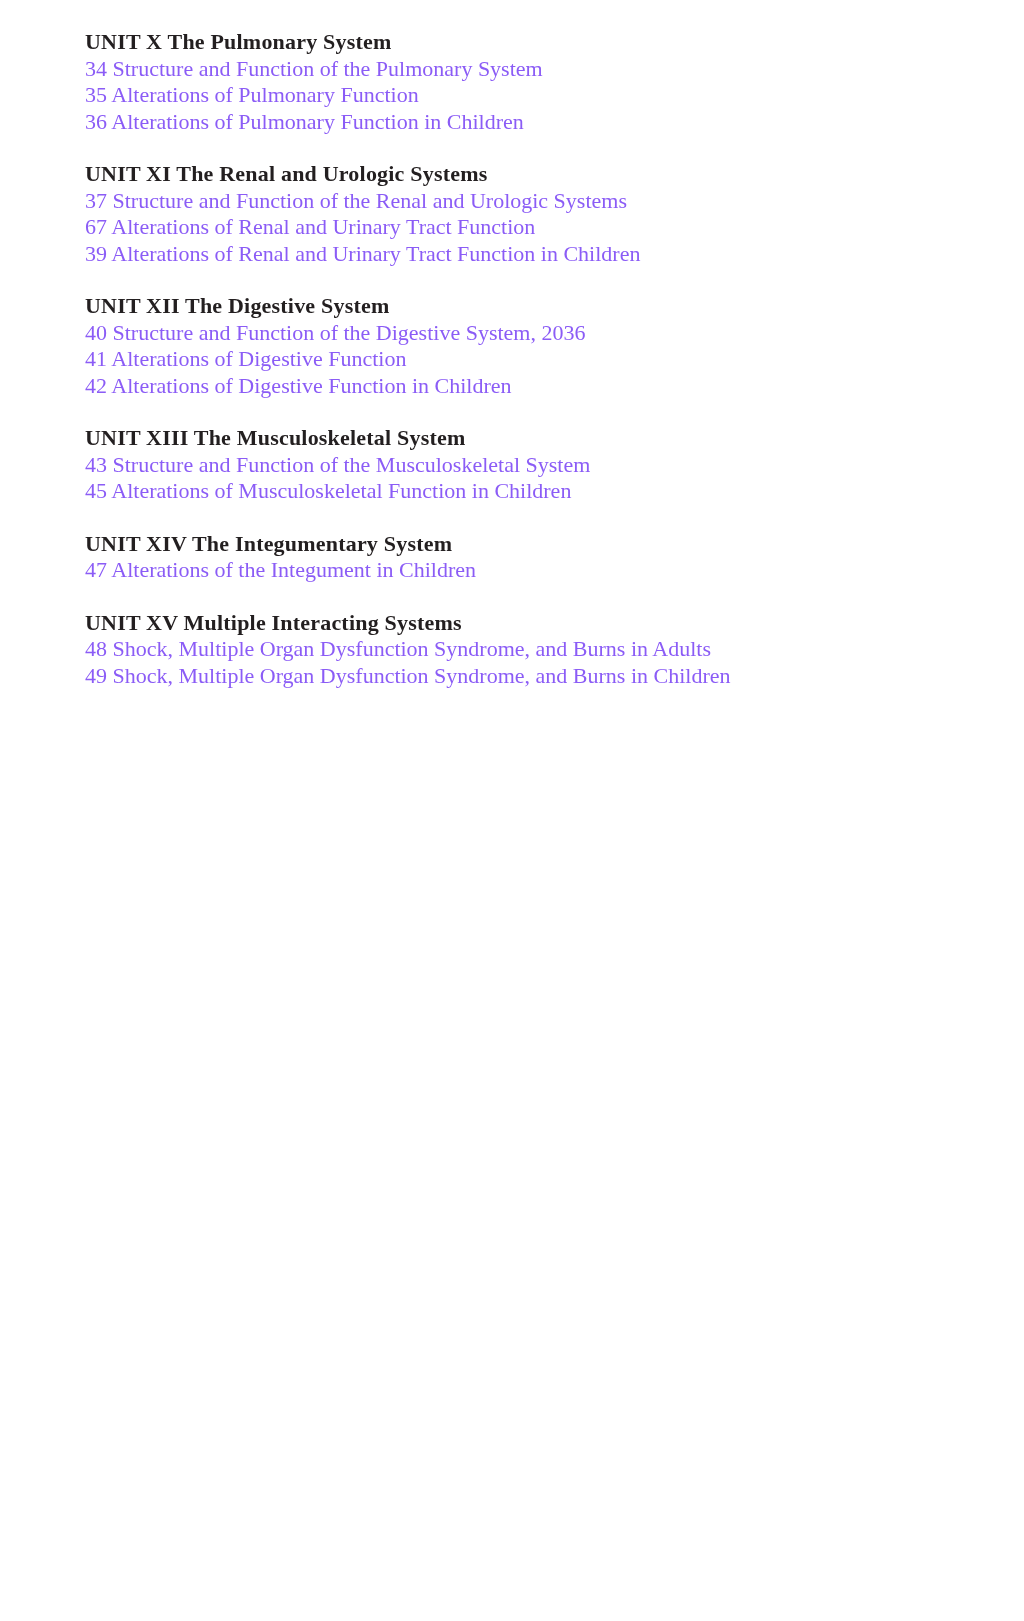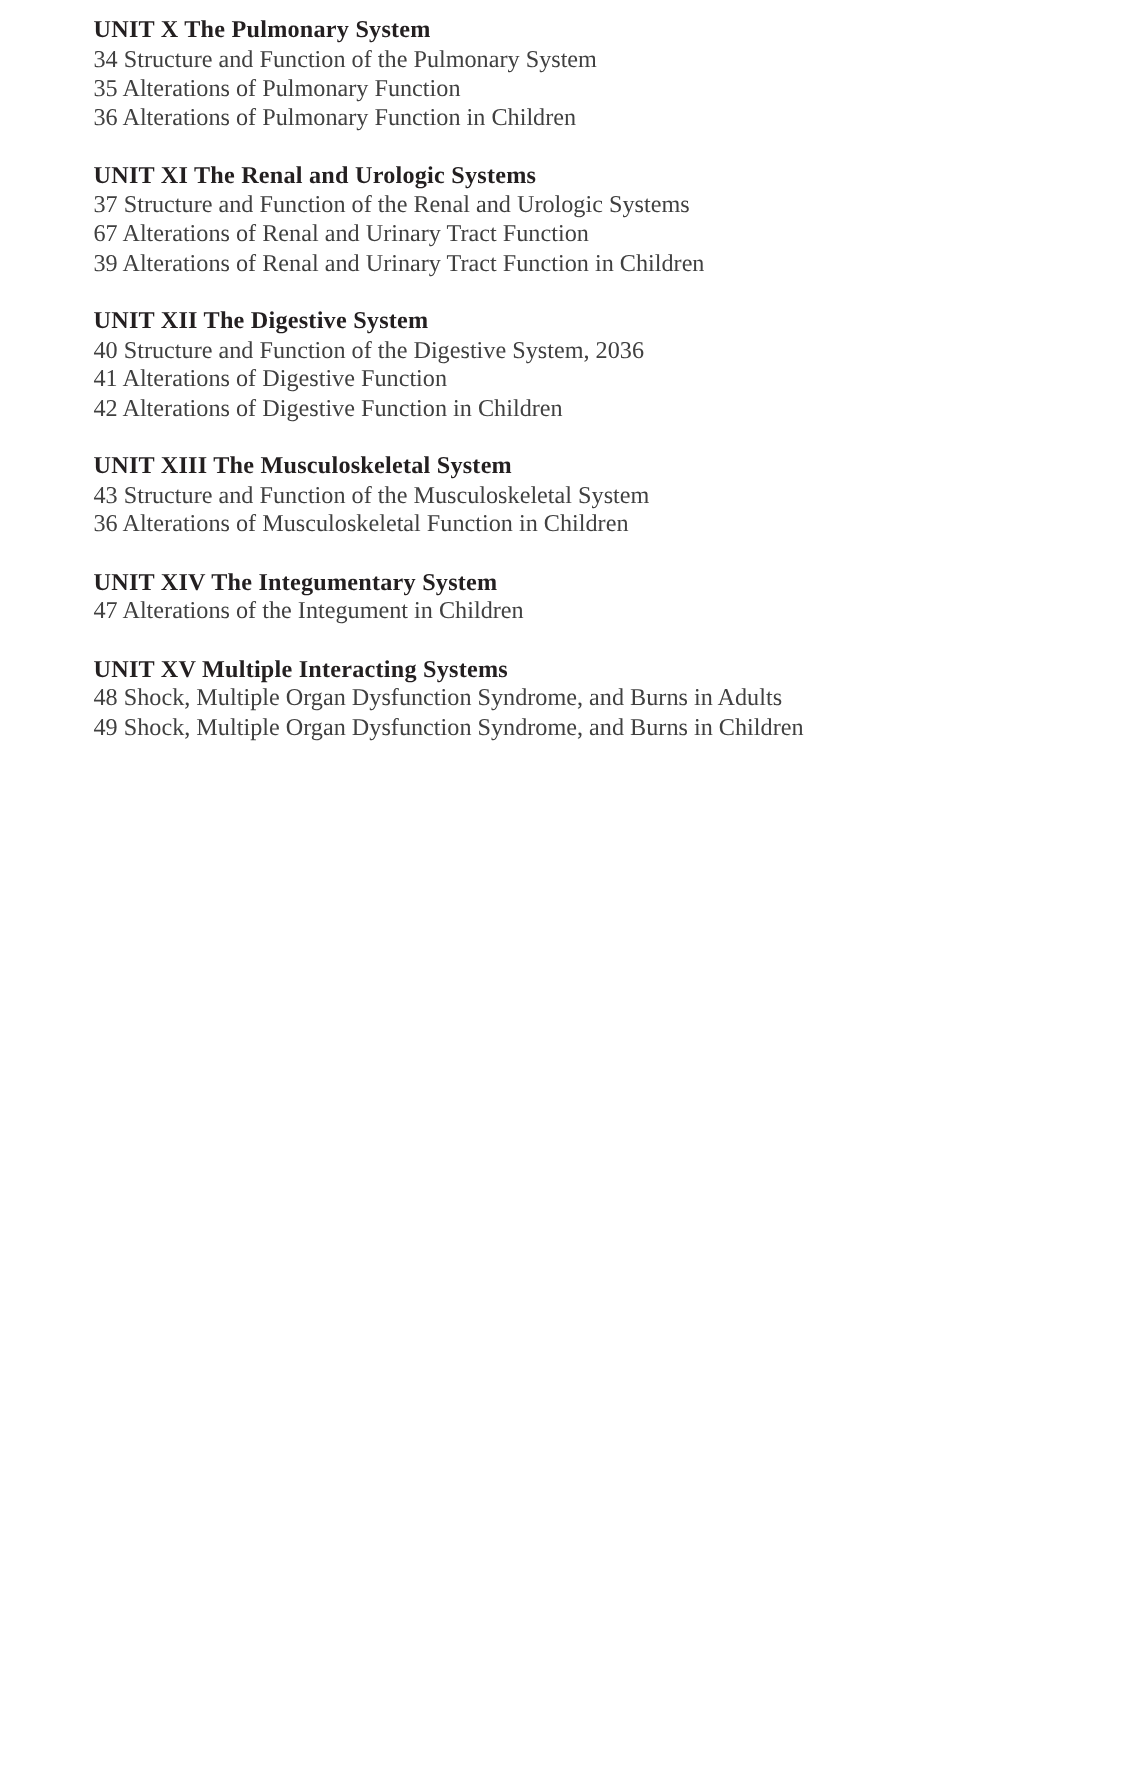--- a/index.html
+++ b/index.html
@@ -10,39 +10,39 @@
   body {
     width: 1024px;
     height: 1621px;
     font-family: "Liberation Serif", "DejaVu Serif", serif;
     overflow: hidden;
   }
   .page {
     box-sizing: border-box;
     width: 1024px;
     height: 1621px;
-    padding: 14px 40px 0 85px;
+    padding: 29px 40px 0 85px;
     background: #ffffff;
   }
   .unit {
     margin: 0 0 26px 0;
   }
   .unit-heading {
     margin: 0;
     font-size: 22px;
     line-height: 26.5px;
     font-weight: bold;
     color: #231f20;
     letter-spacing: 0.2px;
   }
   .chapter-link {
     display: block;
     font-size: 22px;
     line-height: 26.5px;
-    color: #404040;
+    color: #8b5cf6;
     text-decoration: none;
     cursor: pointer;
   }
 </style>
 </head>
 <body>
 
 <main class="page">
 
   <section class="unit">
@@ -62,21 +62,21 @@
   <section class="unit">
     <h2 class="unit-heading">UNIT XII The Digestive System</h2>
     <a class="chapter-link">40 Structure and Function of the Digestive System, 2036</a>
     <a class="chapter-link">41 Alterations of Digestive Function</a>
     <a class="chapter-link">42 Alterations of Digestive Function in Children</a>
   </section>
 
   <section class="unit">
     <h2 class="unit-heading">UNIT XIII The Musculoskeletal System</h2>
     <a class="chapter-link">43 Structure and Function of the Musculoskeletal System</a>
-    <a class="chapter-link">36 Alterations of Musculoskeletal Function in Children</a>
+    <a class="chapter-link">45 Alterations of Musculoskeletal Function in Children</a>
   </section>
 
   <section class="unit">
     <h2 class="unit-heading">UNIT XIV The Integumentary System</h2>
     <a class="chapter-link">47 Alterations of the Integument in Children</a>
   </section>
 
   <section class="unit">
     <h2 class="unit-heading">UNIT XV Multiple Interacting Systems</h2>
     <a class="chapter-link">48 Shock, Multiple Organ Dysfunction Syndrome, and Burns in Adults</a>

